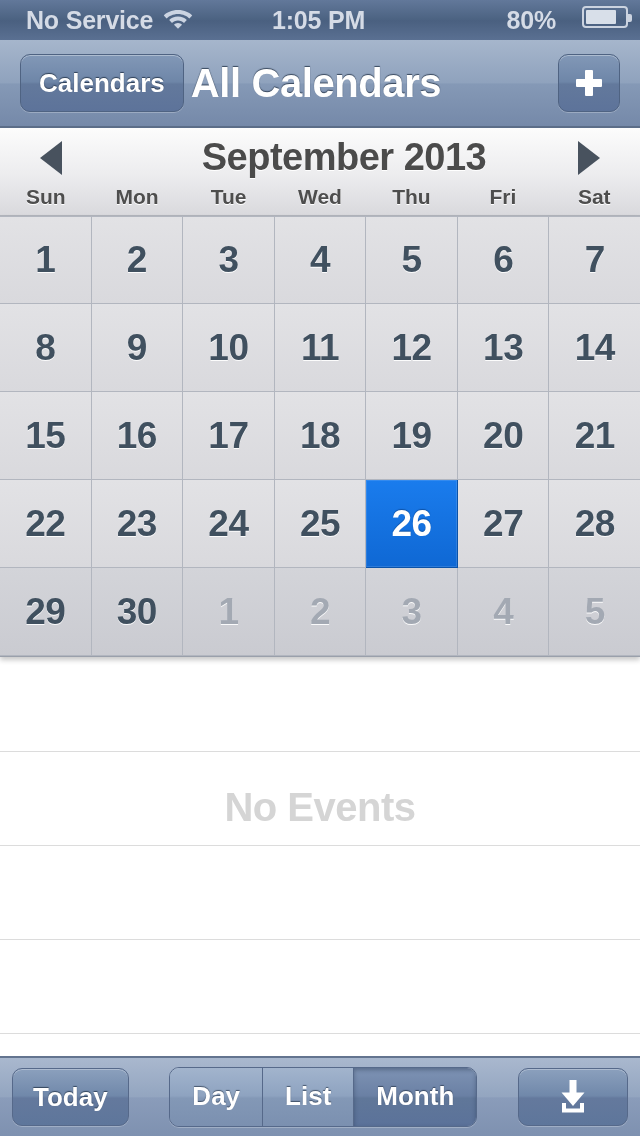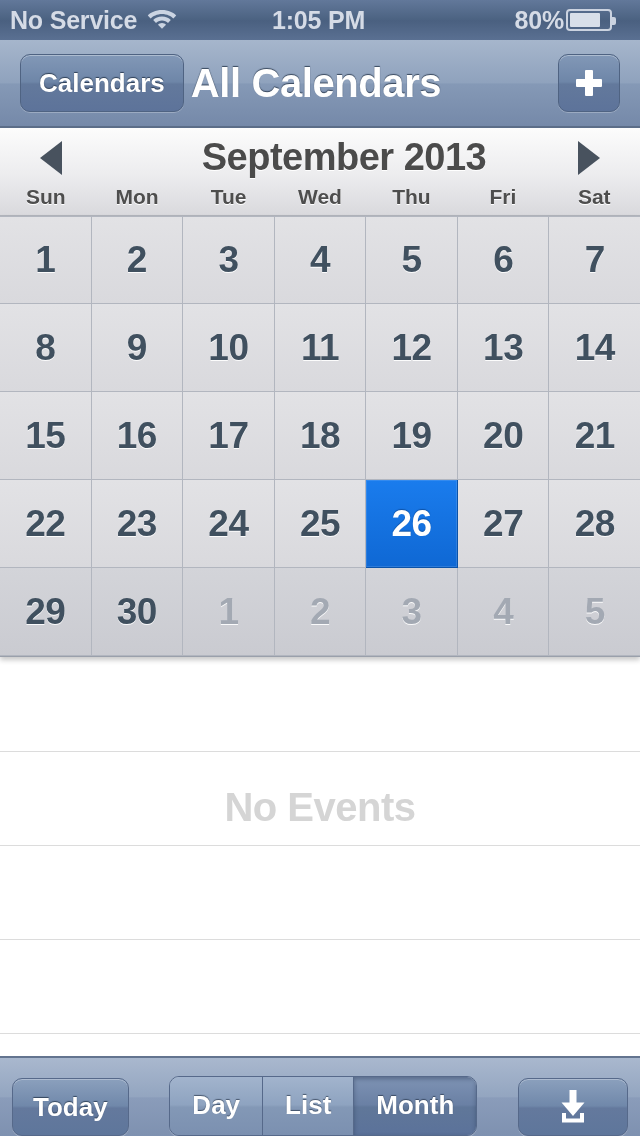--- a/index.html
+++ b/index.html
@@ -33,34 +33,34 @@
     align-items: center;
     color: #d5dbe6;
     font-size: 25px;
     font-weight: bold;
     letter-spacing: -0.2px;
   }
   .status-left {
     display: flex;
     align-items: center;
     gap: 10px;
-    padding-left: 10px;
+    padding-left: 26px;
   }
   .status-center {
     position: absolute;
     left: 0; right: 3px;
     text-align: center;
     pointer-events: none;
   }
   .status-right {
     position: absolute;
-    right: 28px;
-    display: flex;
-    align-items: center;
-    gap: 2px;
+    right: 12px;
+    display: flex;
+    align-items: flex-start;
+    gap: 26px;
   }
   .wifi-icon { display: block; }
   .battery {
     position: relative;
     width: 46px;
     height: 22px;
     border: 2px solid #cbd3e0;
     border-radius: 4px;
     box-sizing: border-box;
   }
@@ -276,21 +276,21 @@
   }
 
   
   .toolbar {
     flex: 0 0 80px;
     height: 80px;
     background: linear-gradient(to bottom, #a9b8ce 0%, #93a5c0 50%, #8a9cba 51%, #7e91b0 100%);
     border-top: 2px solid #63748f;
     box-sizing: border-box;
     display: flex;
-    align-items: flex-end;
+    align-items: center;
     justify-content: space-between;
     padding: 0 12px;
     gap: 38px;
   }
   .tb-btn {
     background: linear-gradient(to bottom, #8ba0bd 0%, #7088aa 48%, #657d a0 52%, #5e769b 100%);
     background: linear-gradient(to bottom, #8ba0bd 0%, #7088aa 48%, #64799d 52%, #5e769b 100%);
     border: 1px solid #56698a;
     border-radius: 10px;
     box-shadow: inset 0 1px 0 rgba(255,255,255,0.3), 0 1px 0 rgba(255,255,255,0.25);

